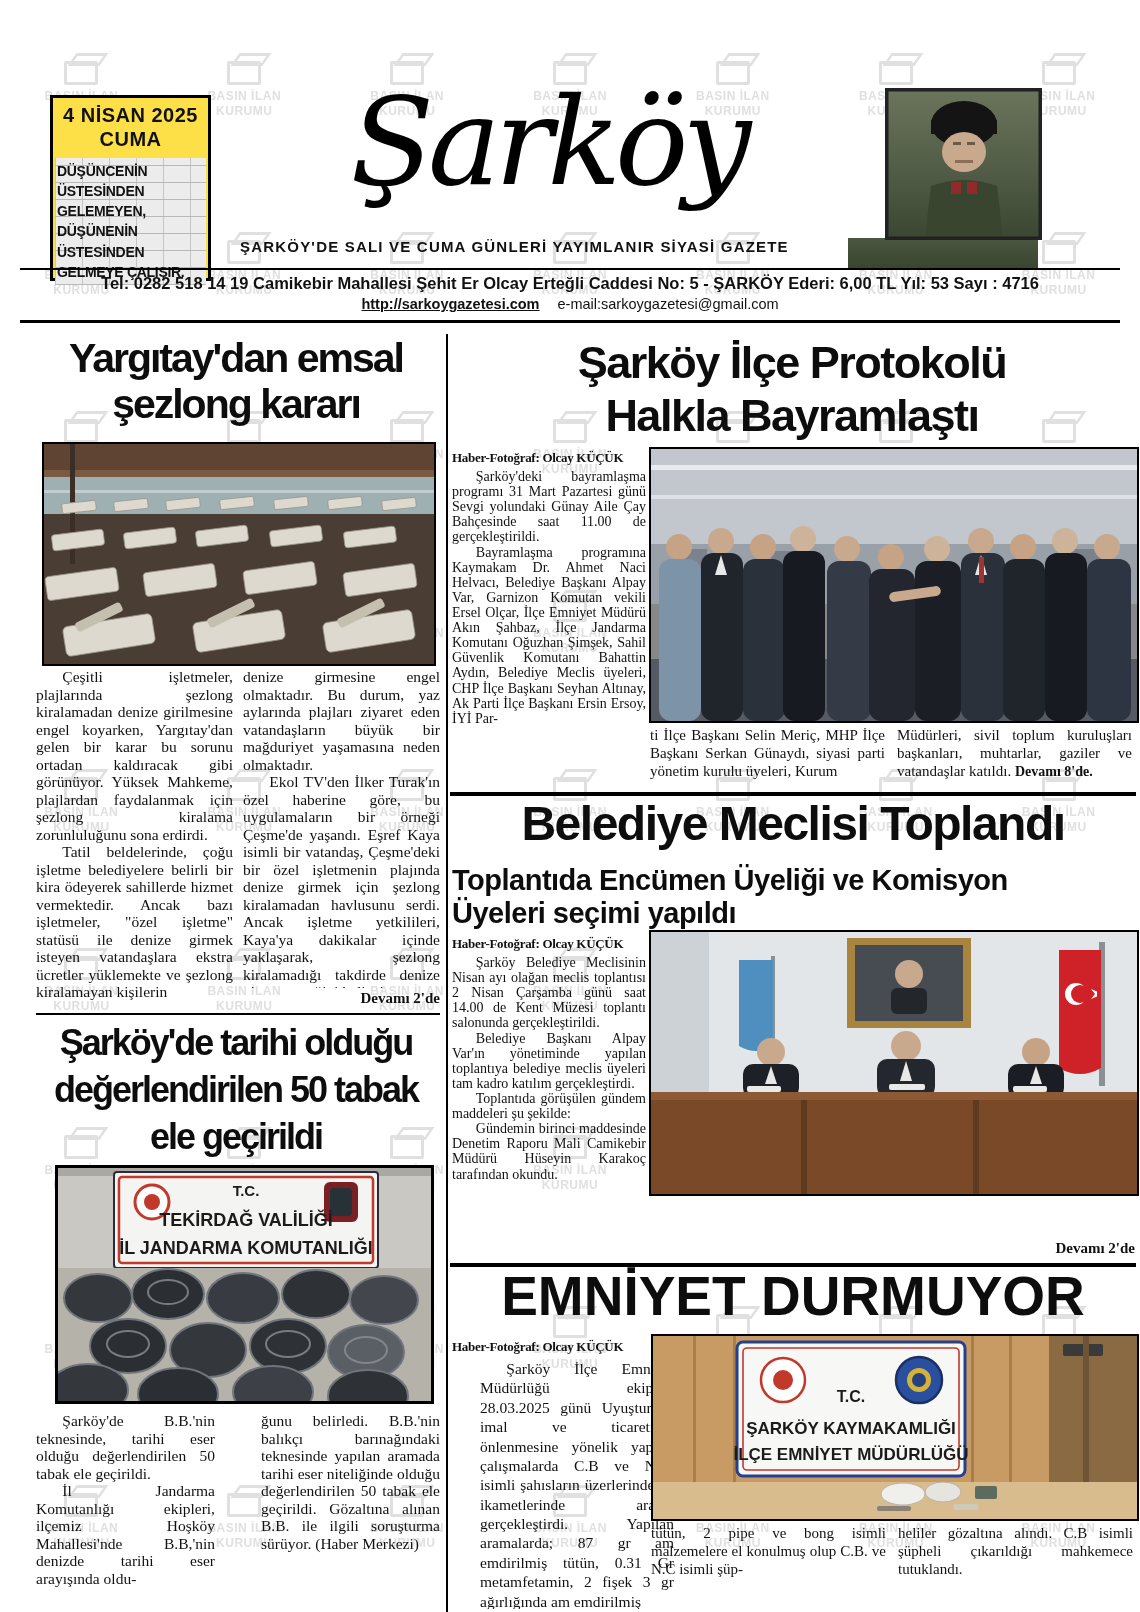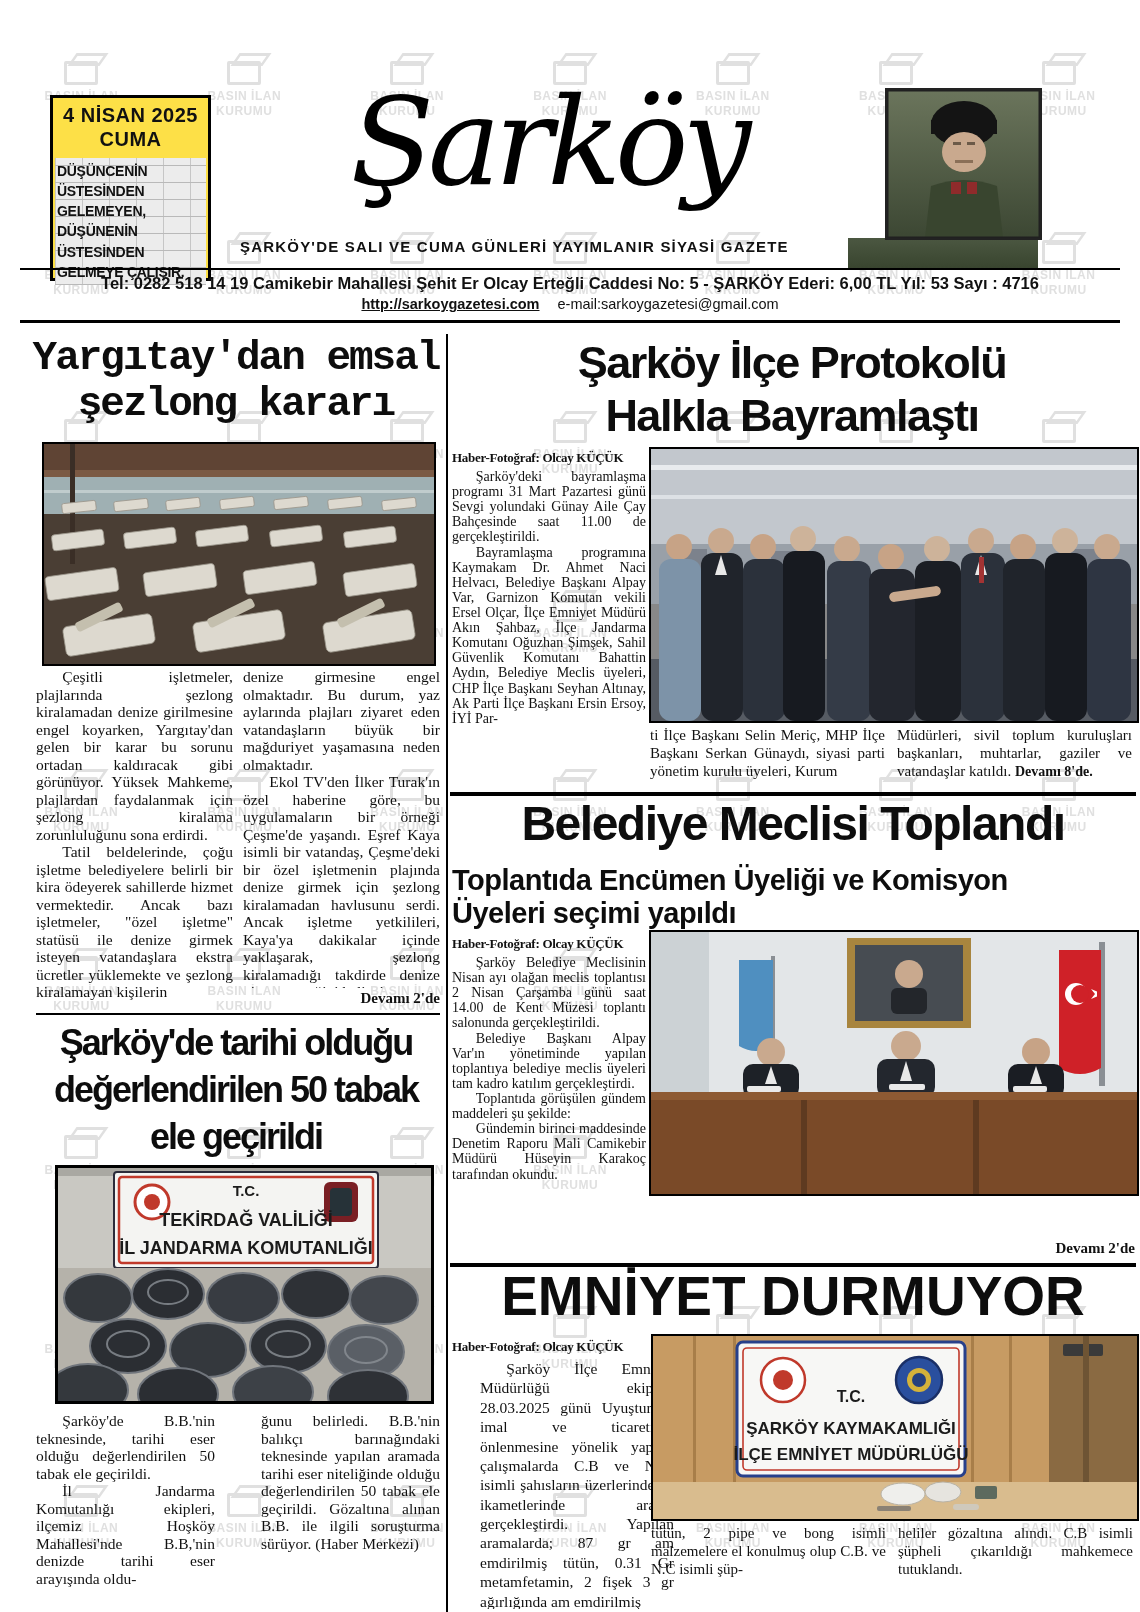--- a/index.html
+++ b/index.html
@@ -40,21 +40,21 @@
   .rule{position:absolute;background:#000;}
   .contact1{position:absolute;left:20px;top:274px;width:1100px;text-align:center;
     font-family:"Liberation Sans",sans-serif;font-weight:bold;font-size:16.5px;letter-spacing:0;}
   .contact2{position:absolute;left:20px;top:296px;width:1100px;text-align:center;
     font-family:"Liberation Sans",sans-serif;font-size:14.5px;}
   .contact2 .site{font-weight:bold;text-decoration:underline;}
   .contact2 .mail{margin-left:14px;}
   
   .hl{position:absolute;font-family:"Liberation Sans",sans-serif;font-weight:800;
     color:#0d0d0d;text-align:center;white-space:pre-line;}
-  .hl1{left:30px;top:336px;width:412px;font-size:41px;line-height:1.12;letter-spacing:-2px;font-family:Liberation Mono, monospace;}
+  .hl1{left:30px;top:336px;width:412px;font-size:41px;line-height:1.12;letter-spacing:-2px;}
   .hl2{left:28px;top:1020px;width:416px;font-size:36px;line-height:1.3;letter-spacing:-2px;}
   .hl3{left:450px;top:336px;width:684px;font-size:45px;line-height:1.18;letter-spacing:-1.5px;}
   .hl4{left:450px;top:798px;width:686px;font-size:48px;line-height:1.1;letter-spacing:-1.5px;}
   .hl5{left:450px;top:1268px;width:686px;font-size:55px;line-height:1.05;letter-spacing:0px;}
   .subhead{position:absolute;left:452px;top:864px;width:684px;white-space:pre-line;
     font-family:"Liberation Sans",sans-serif;font-weight:bold;font-size:29px;
     line-height:1.15;letter-spacing:-.5px;color:#0d0d0d;text-align:left;}
   
   .byline{position:absolute;font-weight:bold;font-size:13px;letter-spacing:-.3px;}
   .bodycol{position:absolute;text-align:justify;overflow:hidden;}

